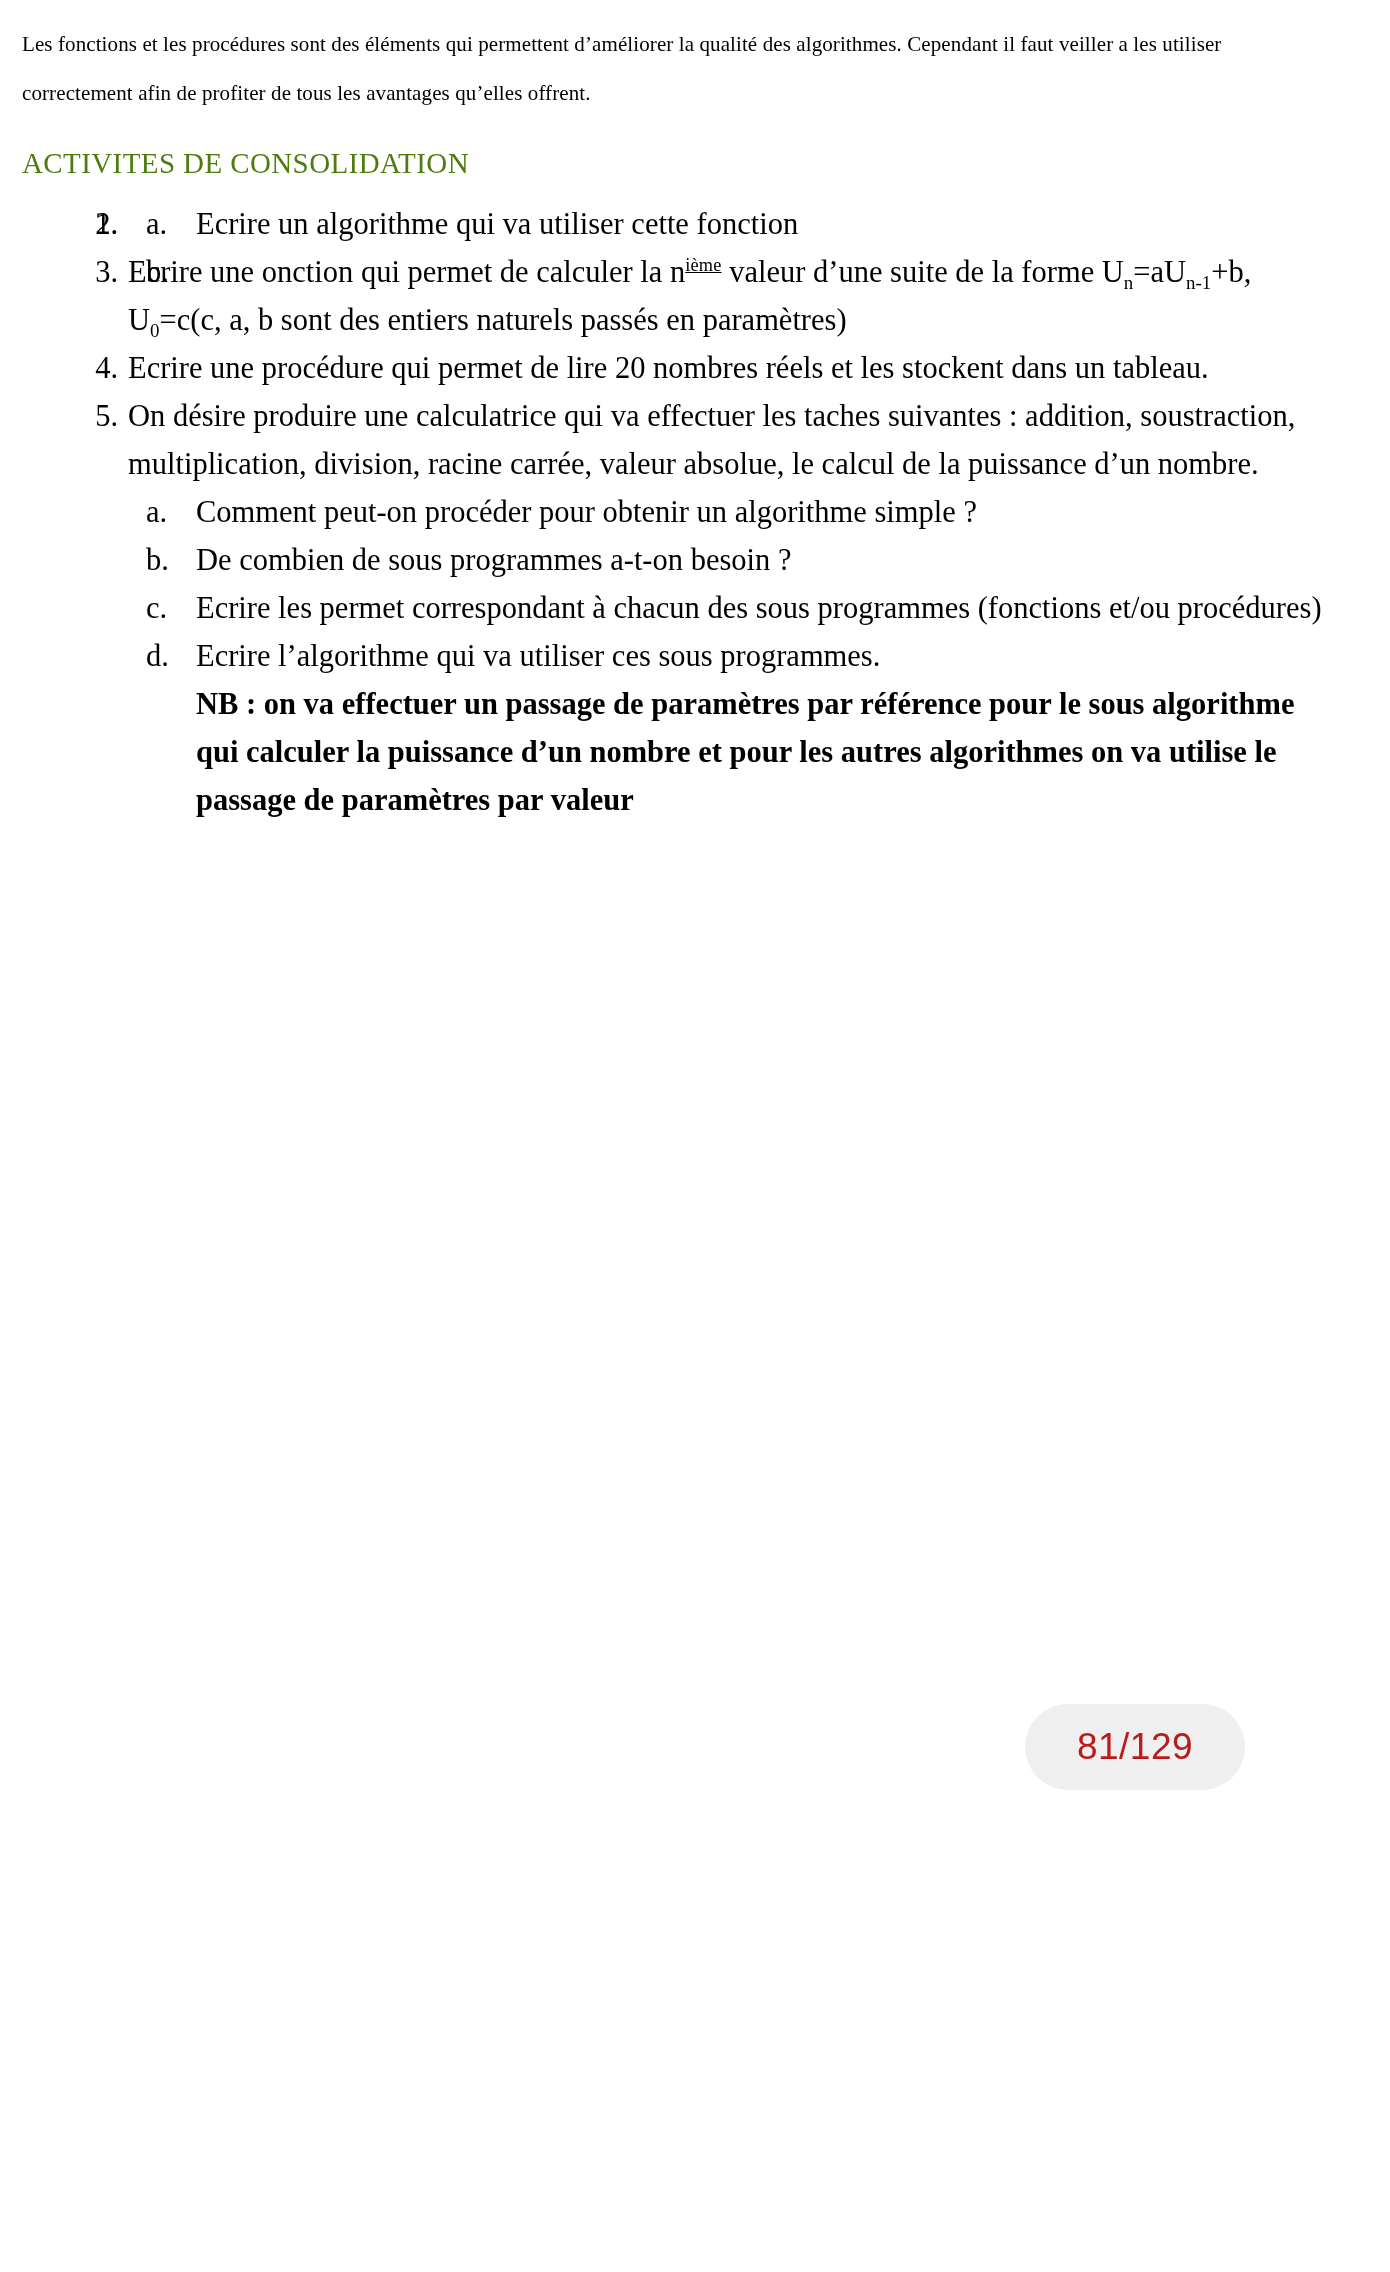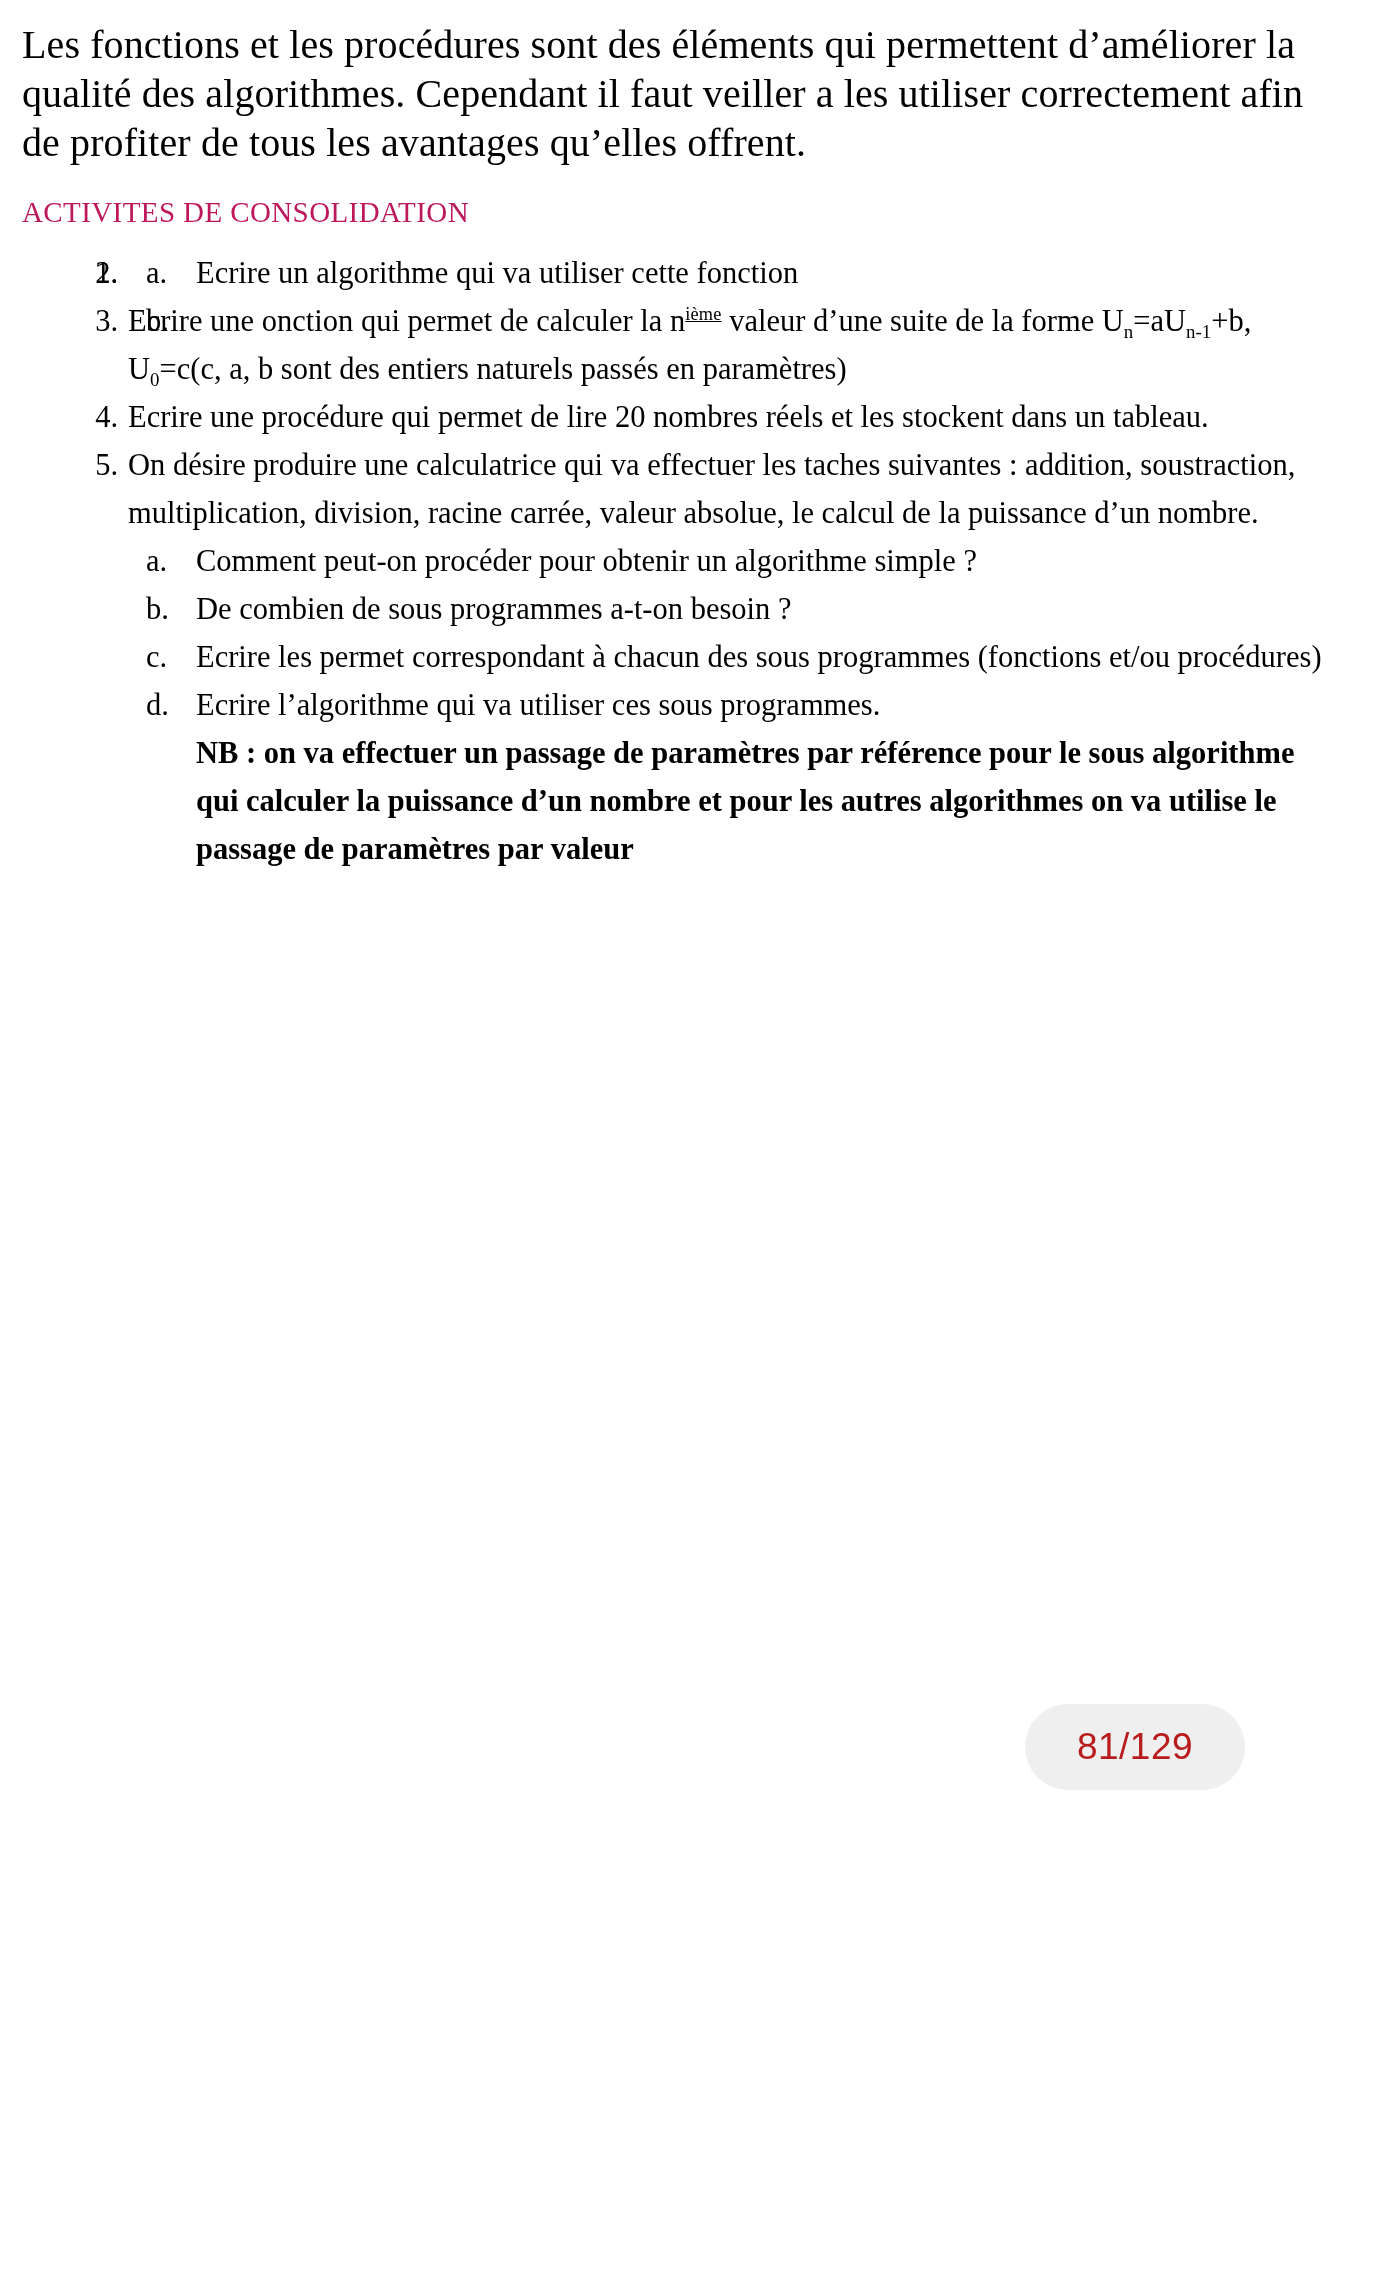--- a/index.html
+++ b/index.html
@@ -26,31 +26,31 @@
   }
 
   .content {
     position: absolute;
     left: 22px;
     top: 20px;
     width: 1300px;
   }
 
   .intro-para {
-    font-size: 40px;
+    font-size: 21px;
     line-height: 49px;
     text-align: left;
     margin: 0;
     letter-spacing: 0.1px;
   }
 
   .section-heading {
     font-size: 29px;
     line-height: 40px;
-    color: #be185d;
+    color: #4d7c0f;
     margin: 0;
     padding-top: 25px;
     letter-spacing: 0.4px;
     font-weight: normal;
   }
 
   .num-list {
     margin: 0;
     padding: 0;
     list-style: none;

